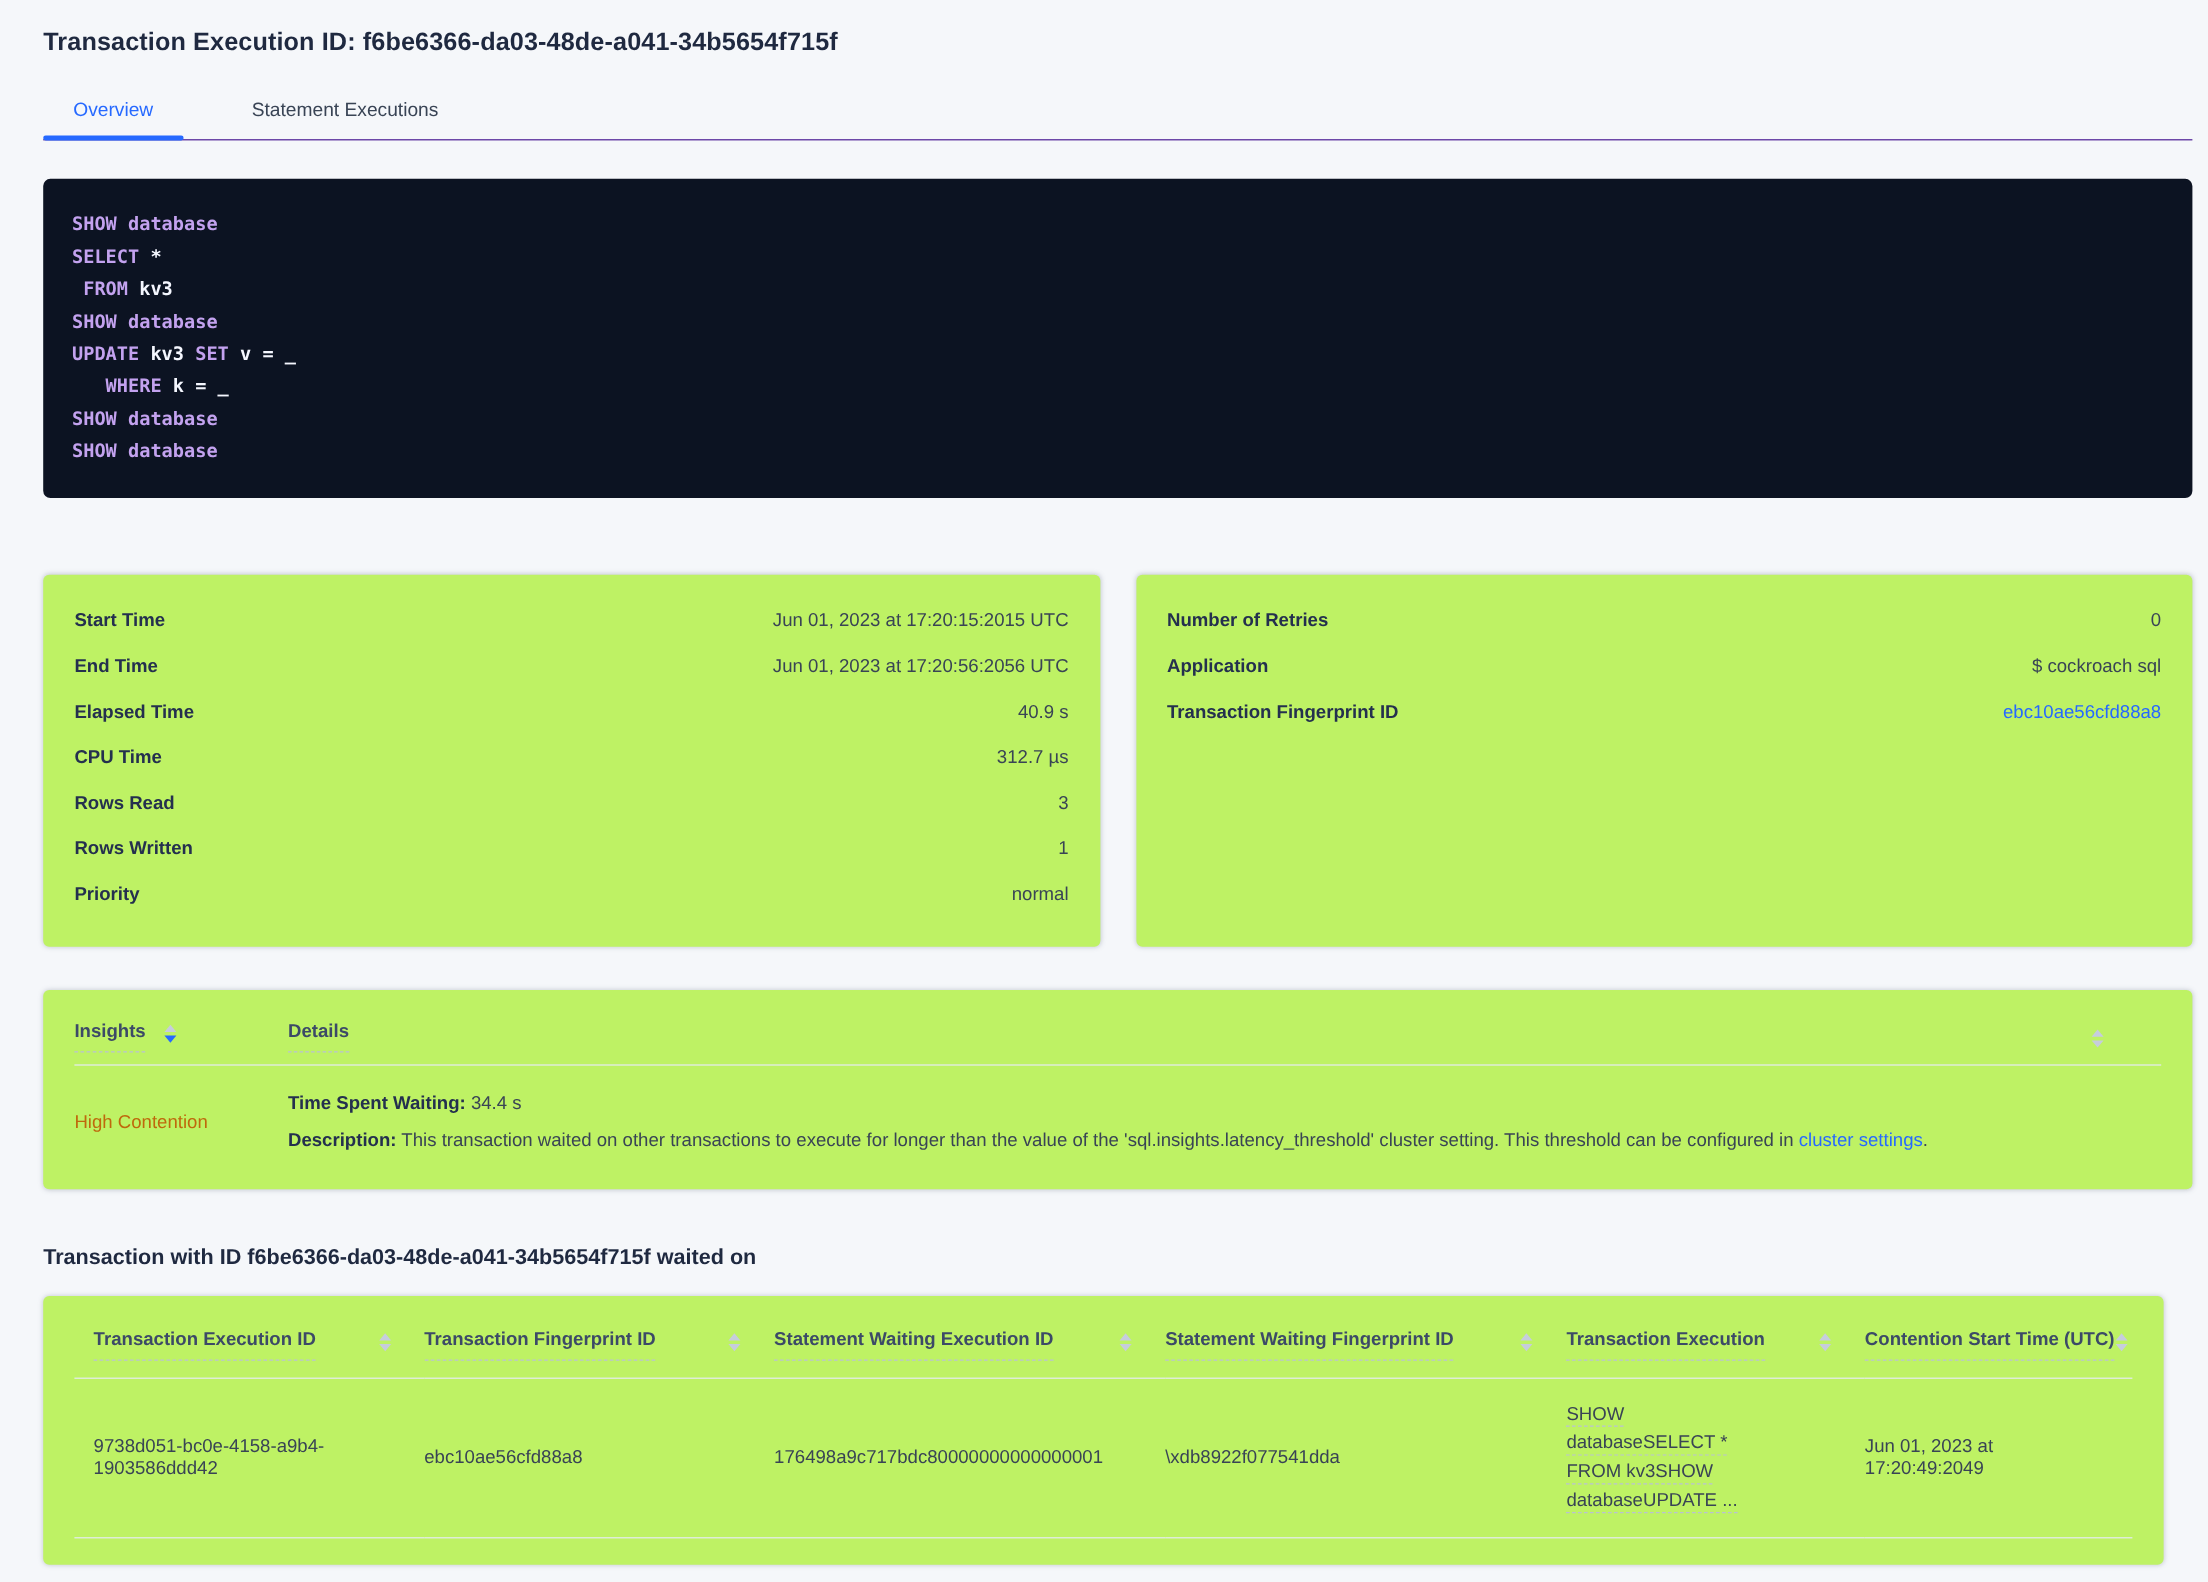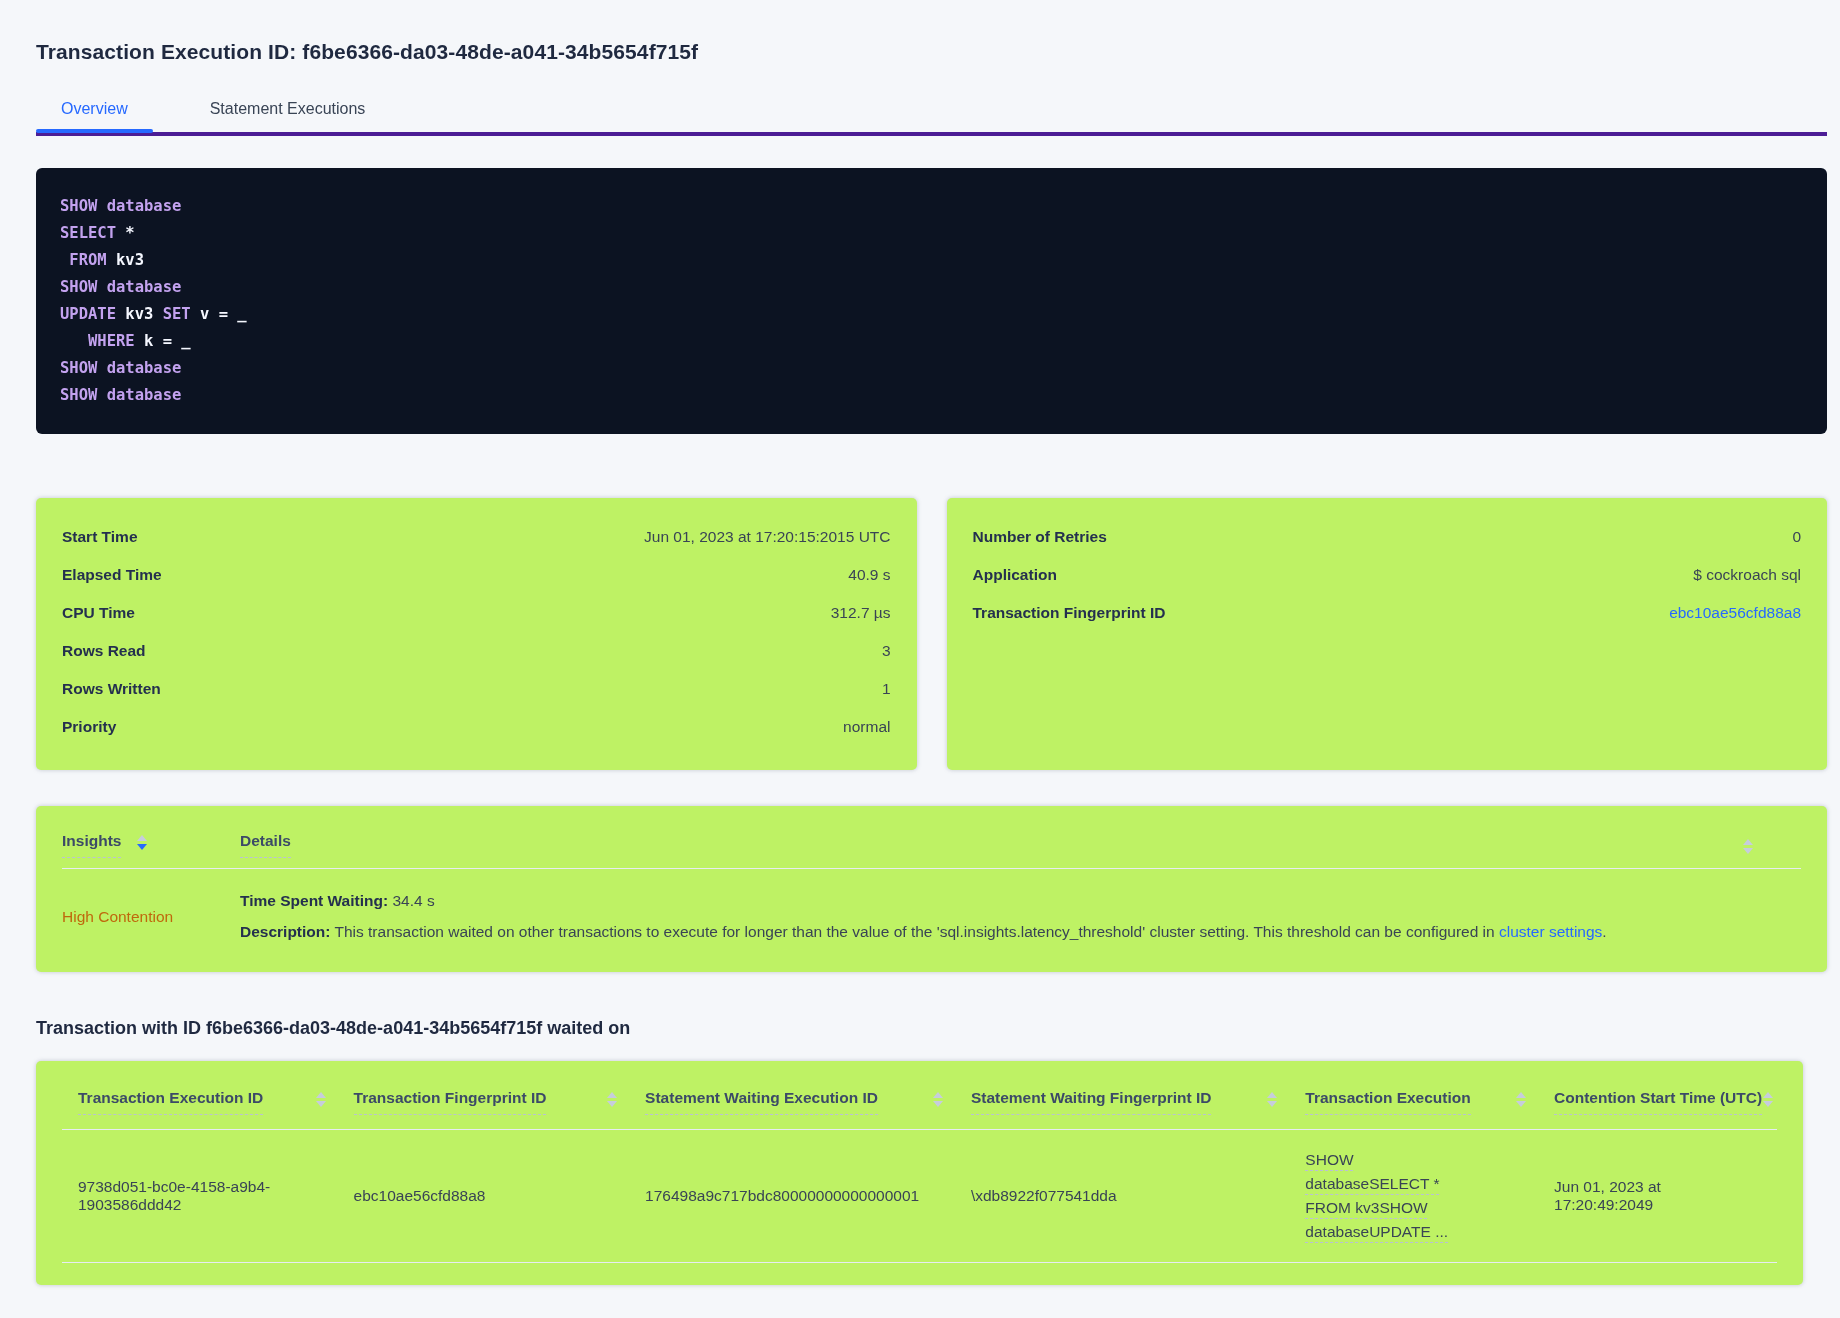--- a/index.html
+++ b/index.html
@@ -23,25 +23,25 @@
     background:var(--bg);
     font-family:"Liberation Sans","DejaVu Sans",sans-serif;
     color:var(--ink-body);
     width:1840px;
     min-height:1318px;
   }
   .container{padding:0 13px 16px 36px;}
 
   .page-title{
     font-size:21px;font-weight:700;color:var(--ink-dark);
-    margin:40px 0 0;letter-spacing:.1px;
-  }
-
-  
-  .tabs{display:flex;margin-top:26px;border-bottom:4px solid #4c1d95;}
+    margin:24px 0 0;letter-spacing:.1px;
+  }
+
+  
+  .tabs{display:flex;margin-top:26px;border-bottom:1px solid #4c1d95;}
   .tab{
     position:relative;padding:10px 25px 14px;font-size:16px;
     color:var(--ink-body);cursor:pointer;white-space:nowrap;
   }
   .tab + .tab{margin-left:32px;}
   .tab.active{color:var(--accent);}
   .tab.active::after{
     content:"";position:absolute;left:0;right:0;bottom:-1px;height:4px;
     background:var(--accent);border-radius:3px;
   }
@@ -153,20 +153,24 @@
       <div class="code-line"><span class="tok-p">   </span><span class="tok-k">WHERE</span><span class="tok-p"> k = _</span></div>
       <div class="code-line"><span class="tok-k">SHOW database</span></div>
       <div class="code-line"><span class="tok-k">SHOW database</span></div>
     </div>
 
   <div class="cards-row">
     <div class="card stat-card">
         <div class="stat-row">
           <span class="stat-label">Start Time</span>
           <span class="stat-value">Jun 01, 2023 at 17:20:15:2015 UTC</span>
+        </div>
+        <div class="stat-row">
+          <span class="stat-label">End Time</span>
+          <span class="stat-value">Jun 01, 2023 at 17:20:56:2056 UTC</span>
         </div>
         <div class="stat-row">
           <span class="stat-label">Elapsed Time</span>
           <span class="stat-value">40.9 s</span>
         </div>
         <div class="stat-row">
           <span class="stat-label">CPU Time</span>
           <span class="stat-value">312.7 µs</span>
         </div>
         <div class="stat-row">

